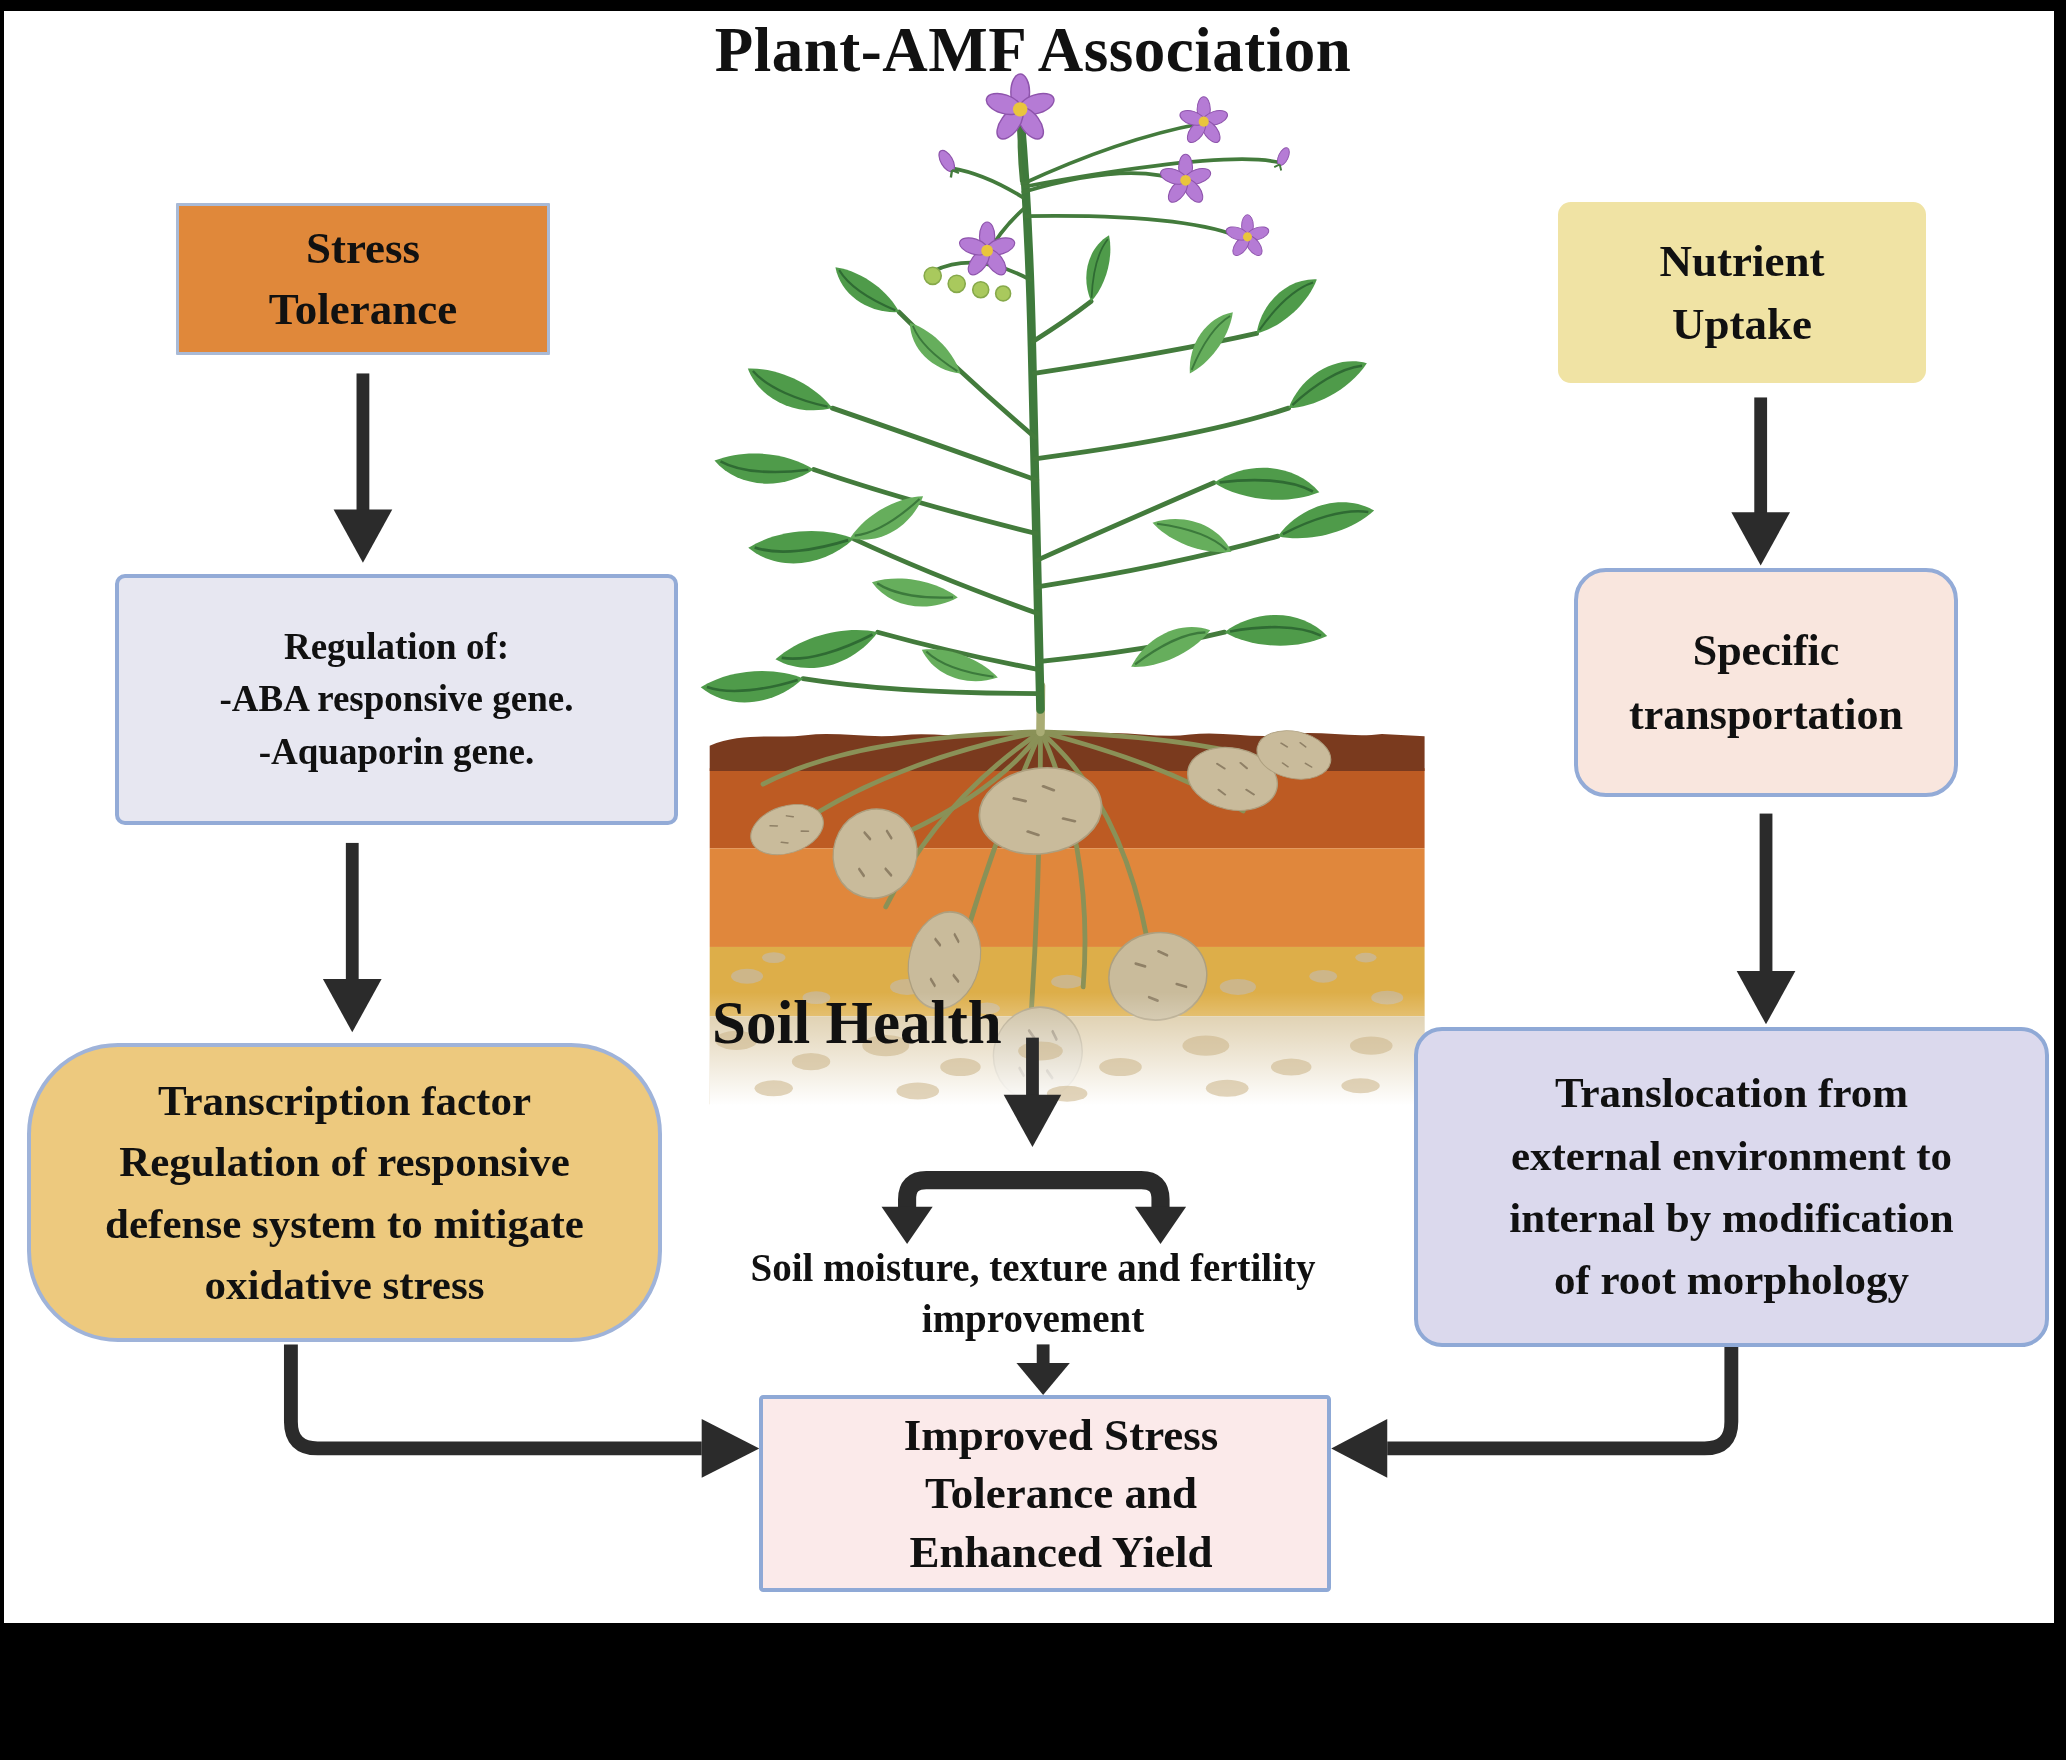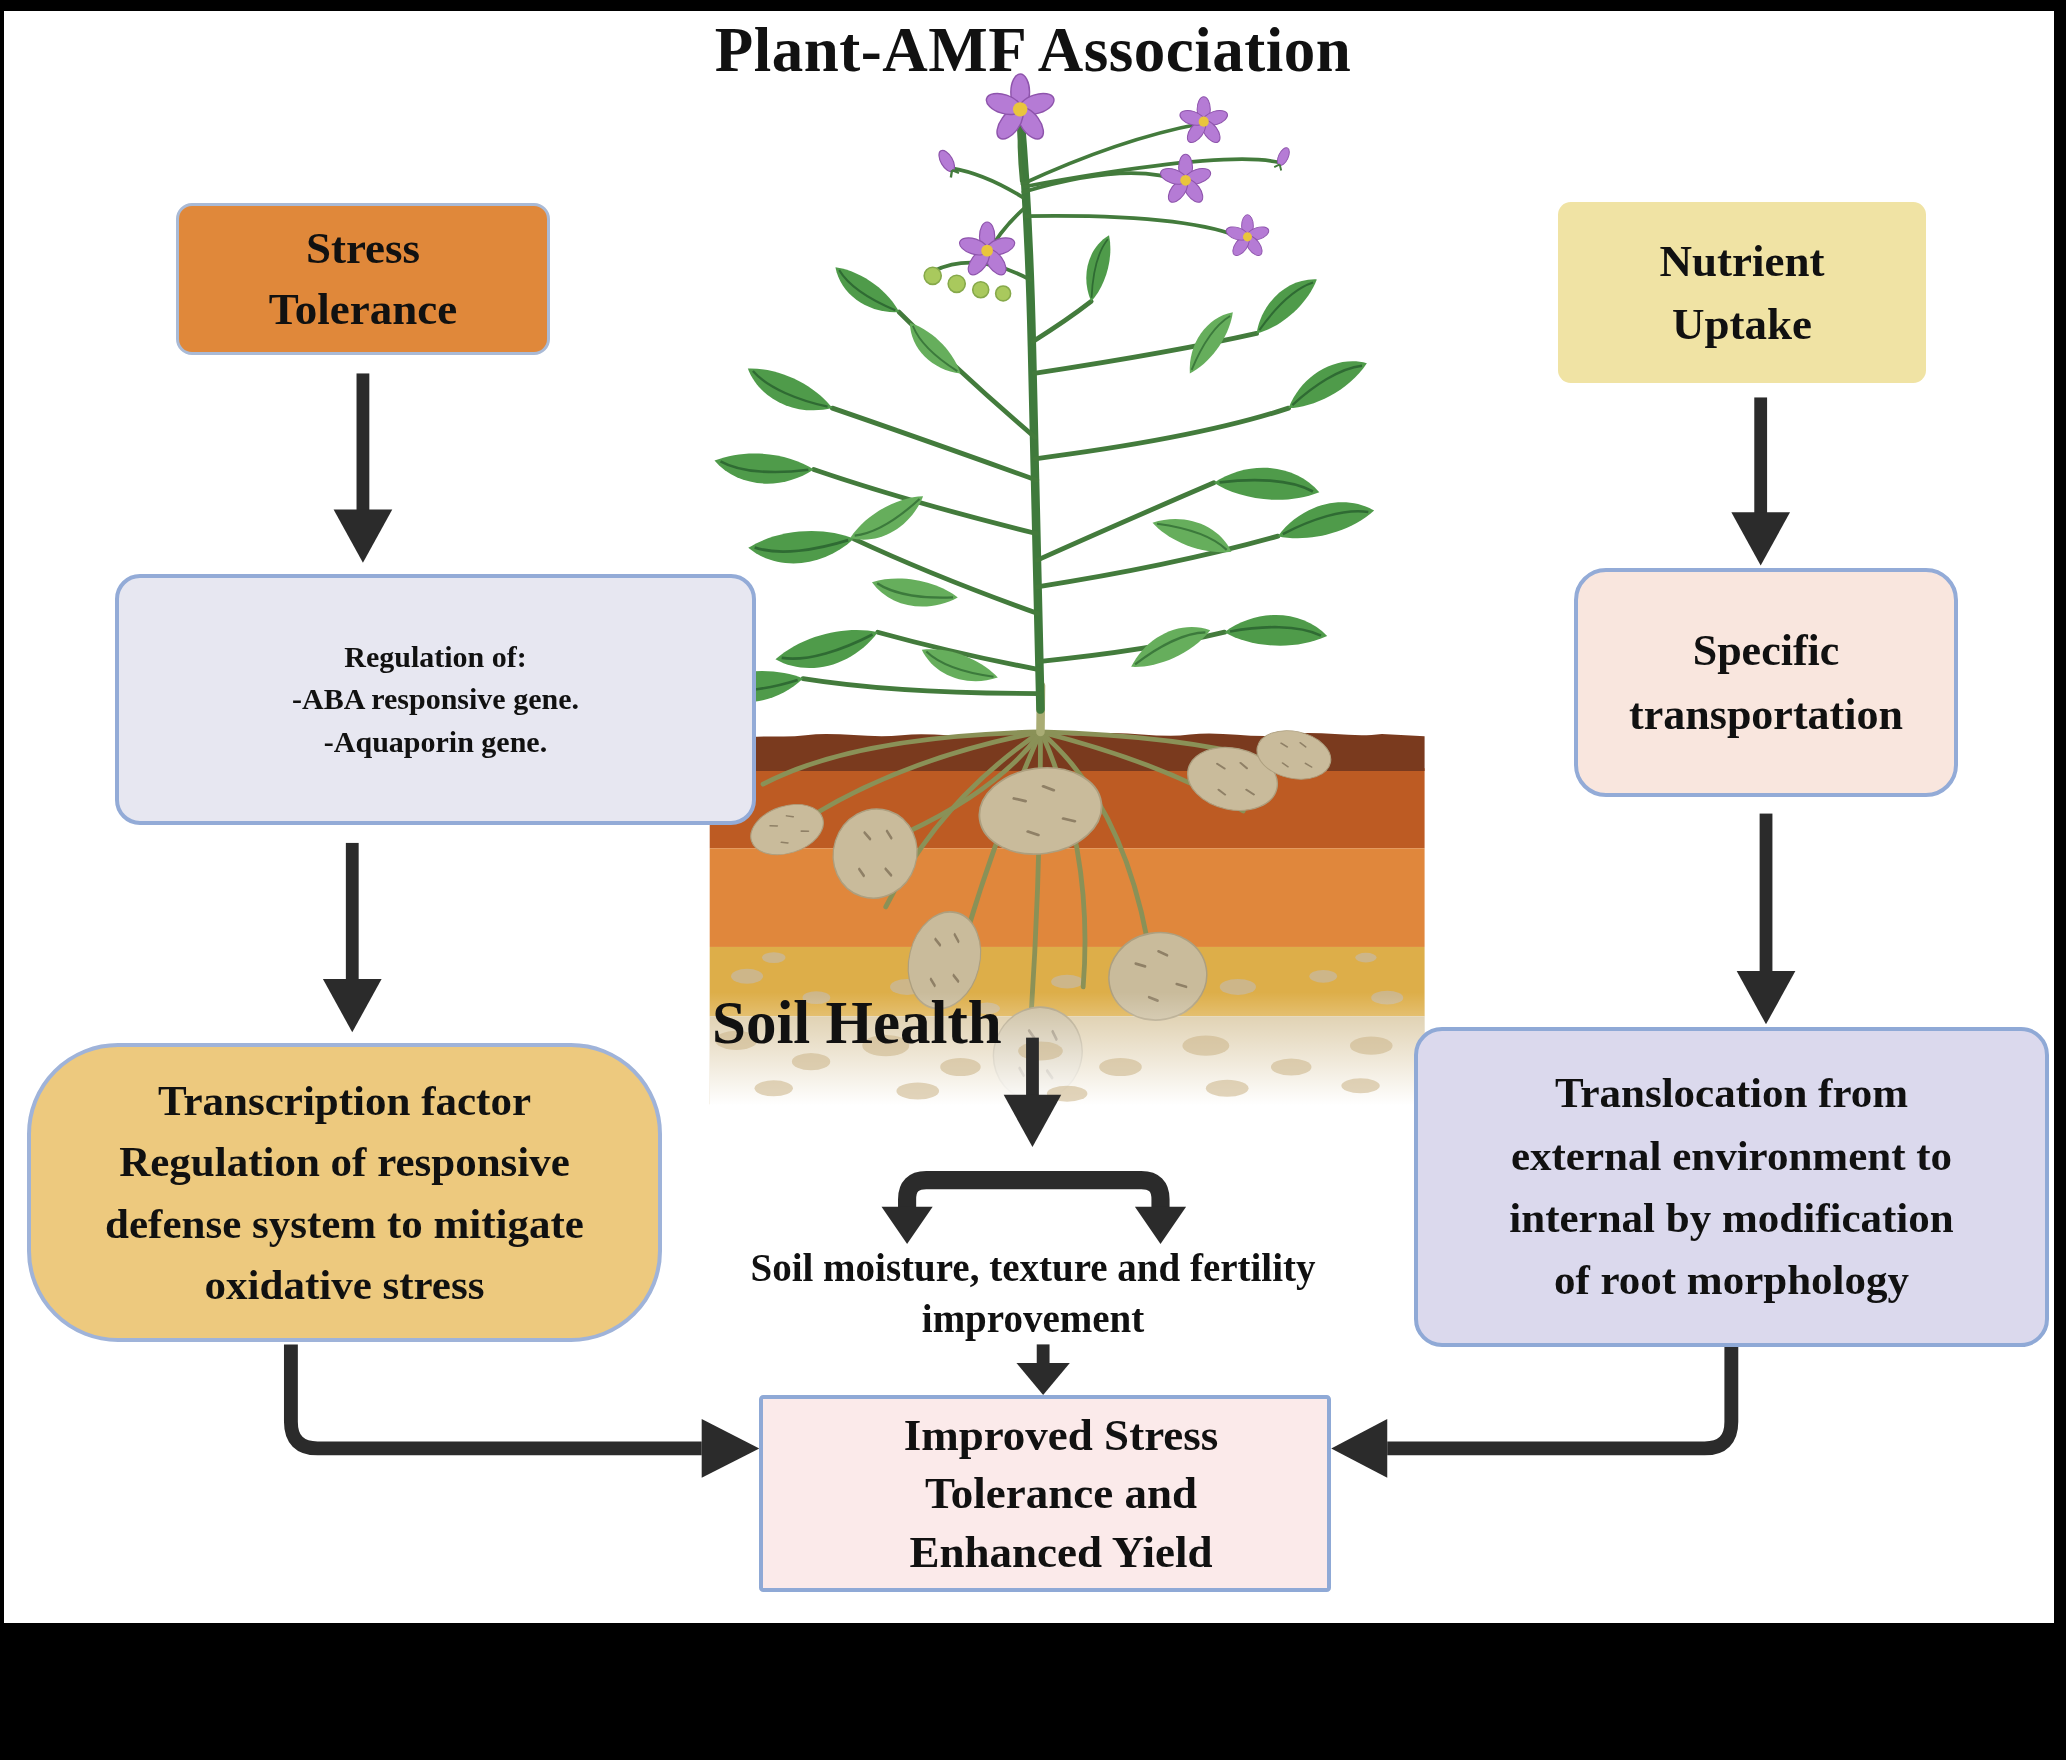--- a/index.html
+++ b/index.html
@@ -6,23 +6,23 @@
   .page{position:relative;width:2066px;height:1760px;background:#000;overflow:hidden;
         font-family:"Liberation Serif","DejaVu Serif",serif;}
   .canvas-bg{position:absolute;left:4.3px;top:10.7px;width:2050px;height:1612px;background:#ffffff;}
   .art{position:absolute;left:0;top:0;width:2066px;height:1760px;}
   .title{position:absolute;left:0;top:14px;width:2066px;text-align:center;
          font-size:63px;font-weight:bold;color:#111;letter-spacing:0.5px;}
   .box{position:absolute;box-sizing:border-box;display:flex;flex-direction:column;
        align-items:center;justify-content:center;text-align:center;font-weight:bold;color:#111;}
   .box span{display:block;}
   .stress{left:176px;top:203px;width:374px;height:152px;border:3.7px solid #A9BAD6;
-          border-radius:16px;font-size:45px;line-height:1.35;}
-  .regulation{left:115px;top:574px;width:641px;height:251px;border:4.8px solid #93ABD7;
-          border-radius:25px;font-size:30px;line-height:1.42;}
+          border-radius:1px;font-size:45px;line-height:1.35;}
+  .regulation{left:115px;top:574px;width:563px;height:251px;border:4.8px solid #93ABD7;
+          border-radius:10px;font-size:37px;line-height:1.42;}
   .transcription{left:27px;top:1043px;width:635px;height:299px;border:4.8px solid #9FB3D9;
           border-radius:91px;font-size:43px;line-height:1.42;}
   .nutrient{left:1558px;top:202px;width:368px;height:181px;border:none;
           border-radius:12.8px;font-size:45px;line-height:1.4;}
   .specific{left:1574px;top:568px;width:384px;height:229px;border:4.8px solid #93ABD7;
           border-radius:32px;font-size:44px;line-height:1.45;}
   .translocation{left:1414px;top:1027px;width:635px;height:320px;border:4.8px solid #8FA9D6;
           border-radius:28px;font-size:43px;line-height:1.45;}
   .improved{left:759px;top:1395px;width:572px;height:197px;border:4.3px solid #8FA9D6;
           border-radius:4.3px;font-size:45px;line-height:1.3;padding-left:32px;}

